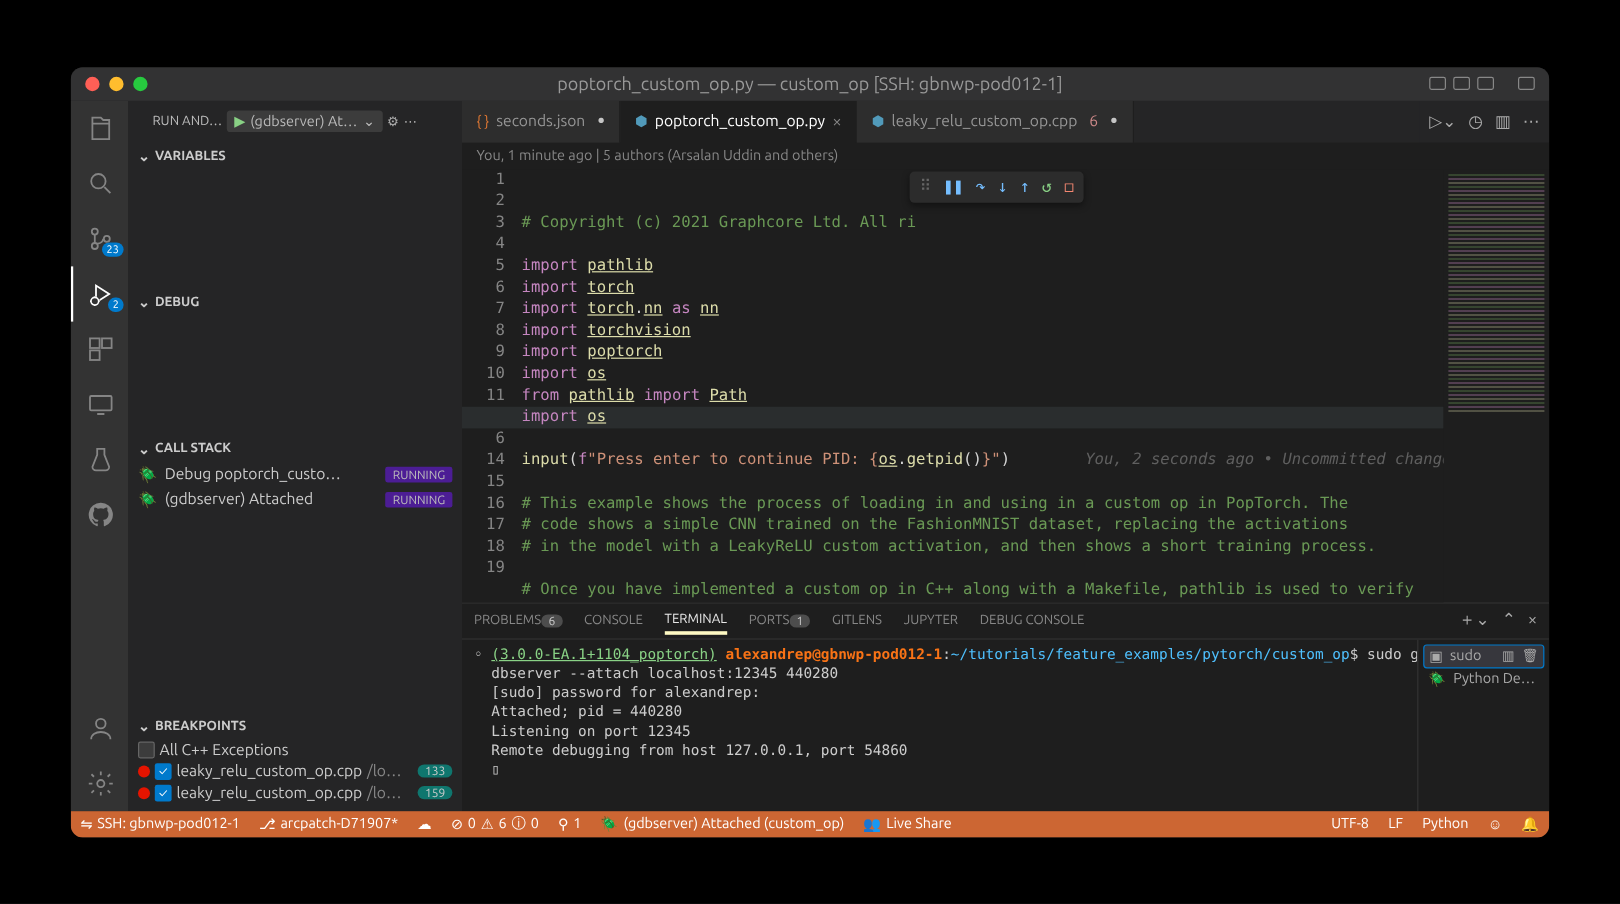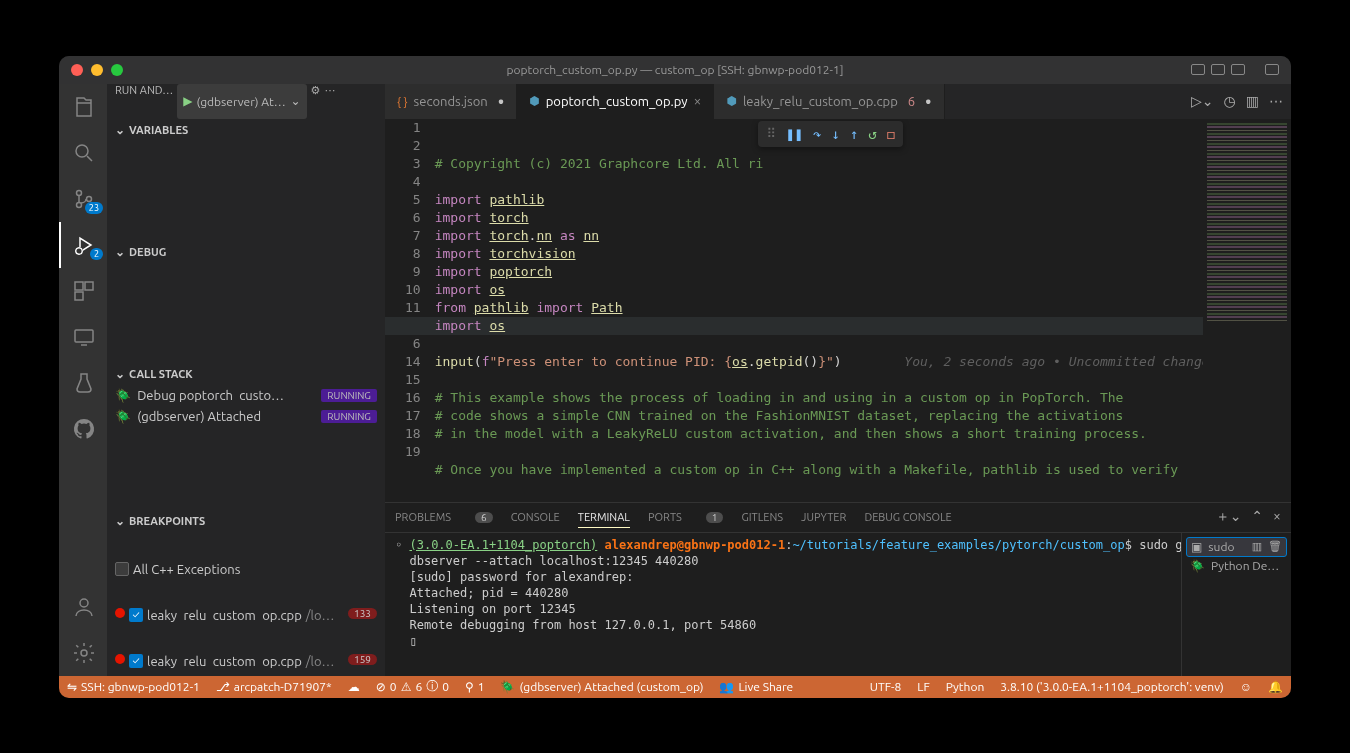--- a/index.html
+++ b/index.html
@@ -25,21 +25,21 @@
   flex-direction: column;
   box-shadow: 0 20px 60px rgba(0,0,0,0.6);
 }
 .titlebar {
   height: 28px;
   background: #323233;
   display: flex;
   align-items: center;
   padding: 0 12px;
   color: #999;
-  font-size: 12px;
+  font-size: 15px;
   position: relative;
 }
 .traffic { position: absolute; left: 12px; display: flex; gap: 8px; }
 .dot { width: 12px; height: 12px; border-radius: 50%; }
 .dot.r { background: #ff5f56; }
 .dot.y { background: #ffbd2e; }
 .dot.g { background: #27c93f; }
 .title-center { flex: 1; text-align: center; }
 .title-right { position: absolute; right: 12px; display: flex; gap: 6px; align-items: center; }
 .layout-icon { width: 14px; height: 11px; border: 1px solid #888; border-radius: 2px; display: inline-block; }
@@ -50,44 +50,44 @@
 .ab-item svg { width: 24px; height: 24px; }
 .ab-badge { position: absolute; bottom: 8px; right: 4px; background: #007acc; color: #fff; border-radius: 10px; font-size: 9px; padding: 1px 4px; min-width: 12px; text-align: center; }
 .ab-spacer { flex: 1; }
 .sidebar {
   width: 278px;
   background: #252526;
   display: flex;
   flex-direction: column;
   overflow: hidden;
 }
-.run-header { height: 35px; display: flex; padding: 0 8px; gap: 4px; font-size: 11px; color: #bbb; }
+.run-header { height: 35px; display: flex; align-items: center; padding: 0 20px; gap: 4px; font-size: 11px; color: #bbb; }
 .run-header .label { flex: 0 0 auto; }
 .run-select { background: #3c3c3c; border-radius: 3px; padding: 2px 6px; display: flex; align-items: center; gap: 4px; font-size: 12px; }
 .run-select .play { color: #89d185; }
 .run-select .name { max-width: 90px; overflow: hidden; text-overflow: ellipsis; white-space: nowrap; }
 .gear { color: #aaa; }
 .section-head {
   height: 22px; display: flex; align-items: center; padding: 0 8px; gap: 4px;
   font-size: 11px; font-weight: 600; color: #ccc; cursor: pointer;
 }
 .section-head .chev { font-size: 12px; color: #ccc; }
 .section-body { padding: 0 8px; font-size: 13px; overflow: hidden; }
 .section.empty .section-body { height: 100px; }
 .callstack-row { display: flex; align-items: center; padding: 3px 0; gap: 6px; }
 .callstack-row .name { flex: 1; white-space: nowrap; overflow: hidden; text-overflow: ellipsis; }
 .callstack-row .status { background: #4c1d95; padding: 1px 6px; border-radius: 2px; font-size: 10px; color: #bbb; }
 .bug-small { color: #aaa; }
-.bp-row { display: flex; align-items: flex-start; gap: 4px; padding: 2px 0; font-size: 13px; margin-top: 28px; }
+.bp-row { display: flex; align-items: center; gap: 4px; padding: 2px 0; font-size: 13px; }
 .bp-dot { width: 10px; height: 10px; border-radius: 50%; background: #e51400; }
 .bp-chk { width: 14px; height: 14px; background: #007acc; border-radius: 2px; display: inline-flex; align-items: center; justify-content: center; color: #fff; font-size: 10px; }
 .bp-chk.off { background: #3c3c3c; border: 1px solid #666; }
 .bp-file { flex: 1; white-space: nowrap; overflow: hidden; text-overflow: ellipsis; }
 .bp-path { color: #888; margin-left: 4px; }
-.bp-ln { background: #7f1d1d; border-radius: 8px; padding: 0 6px; font-size: 10px; color: #ccc; }
+.bp-ln { background: #0f766e; border-radius: 8px; padding: 0 6px; font-size: 10px; color: #ccc; }
 .main { flex: 1; display: flex; flex-direction: column; min-width: 0; }
 .tabs {
   height: 35px; background: #252526; display: flex; align-items: stretch;
 }
 .tab { display: flex; align-items: center; padding: 0 12px; gap: 6px; font-size: 13px; color: #969696; cursor: pointer; background: #2d2d2d; border-right: 1px solid #1e1e1e; white-space: nowrap; }
 .tab.active { background: #1e1e1e; color: #fff; }
 .tab .ic { font-size: 12px; }
 .tab .close { color: #888; font-size: 14px; }
 .tab .modified-dot { color: #c5c5c5; font-size: 18px; line-height: 0; margin-left: 4px; }
 .tab .count { margin-left: 4px; color: #c88; }
@@ -128,22 +128,22 @@
 }
 .db-btn { cursor: pointer; color: #75beff; font-size: 14px; }
 .db-btn.pause { color: #75beff; }
 .db-btn.restart { color: #89d185; }
 .db-btn.stop { color: #f48771; }
 .db-grip { color: #666; cursor: grab; }
 .panel {
   height: 174px; background: #1e1e1e; border-top: 1px solid #333; display: flex; flex-direction: column;
 }
 .panel-tabs { height: 30px; display: flex; align-items: center; padding: 0 10px; gap: 18px; border-bottom: 1px solid #333; font-size: 11px; color: #888; }
-.panel-tab { cursor: pointer; display: flex; align-items: center; gap: 24px; }
-.panel-tab.active { color: #e7e7e7; border-bottom: 1px solid #fef9c3; padding-bottom: 4px; margin-bottom: -5px; }
+.panel-tab { cursor: pointer; display: flex; align-items: center; gap: 0; }
+.panel-tab.active { color: #e7e7e7; border-bottom: 3px solid #fef9c3; padding-bottom: 4px; margin-bottom: -5px; }
 .panel-tab .badge { background: #4d4d4d; border-radius: 10px; padding: 0 6px; font-size: 10px; color: #ccc; }
 .panel-tabs .spacer { flex: 1; }
 .panel-actions { display: flex; gap: 10px; color: #aaa; font-size: 14px; }
 .terminal-body { flex: 1; display: flex; overflow: hidden; }
 .term-out {
   flex: 1; padding: 4px 10px; font-family: Menlo, Consolas, monospace; font-size: 12px; line-height: 16px;
   color: #cccccc; white-space: pre; overflow: hidden;
 }
 .term-out .v { color: #89d185; text-decoration: underline; }
 .term-out .u { color: #f97316; font-weight: bold; }
@@ -347,20 +347,21 @@
         </div>
         <div class="spacer"></div>
         <div class="actions">
           <span>▷⌄</span>
           <span>◷</span>
           <span>▥</span>
           <span>⋯</span>
         </div>
       </div>
 
+      <div class="breadcrumb">You, 1 minute ago | 5 authors (Arsalan Uddin and others)</div>
 
       <div class="editor-area">
         <div class="editor">
 
           <div class="debug-toolbar">
             <span class="db-grip">⠿</span>
             <span class="db-btn pause">❚❚</span>
             <span class="db-btn">↷</span>
             <span class="db-btn">↓</span>
             <span class="db-btn">↑</span>
@@ -475,21 +476,20 @@
       <span>(gdbserver) Attached (custom_op)</span>
     </div>
     <div class="sb-item">
       <span>👥</span>
       <span>Live Share</span>
     </div>
     <div class="sb-sep"></div>
     <div class="sb-item">UTF-8</div>
     <div class="sb-item">LF</div>
     <div class="sb-item">Python</div>
-    <div class="sb-item">3.8.10 ('3.0.0-EA.1+1104_poptorch': venv)</div>
     <div class="sb-item">
         <span>☺</span>
       </div>
     <div class="sb-item">
         <span>🔔</span>
       </div>
   </div>
 </div>
 
 </body></html>

